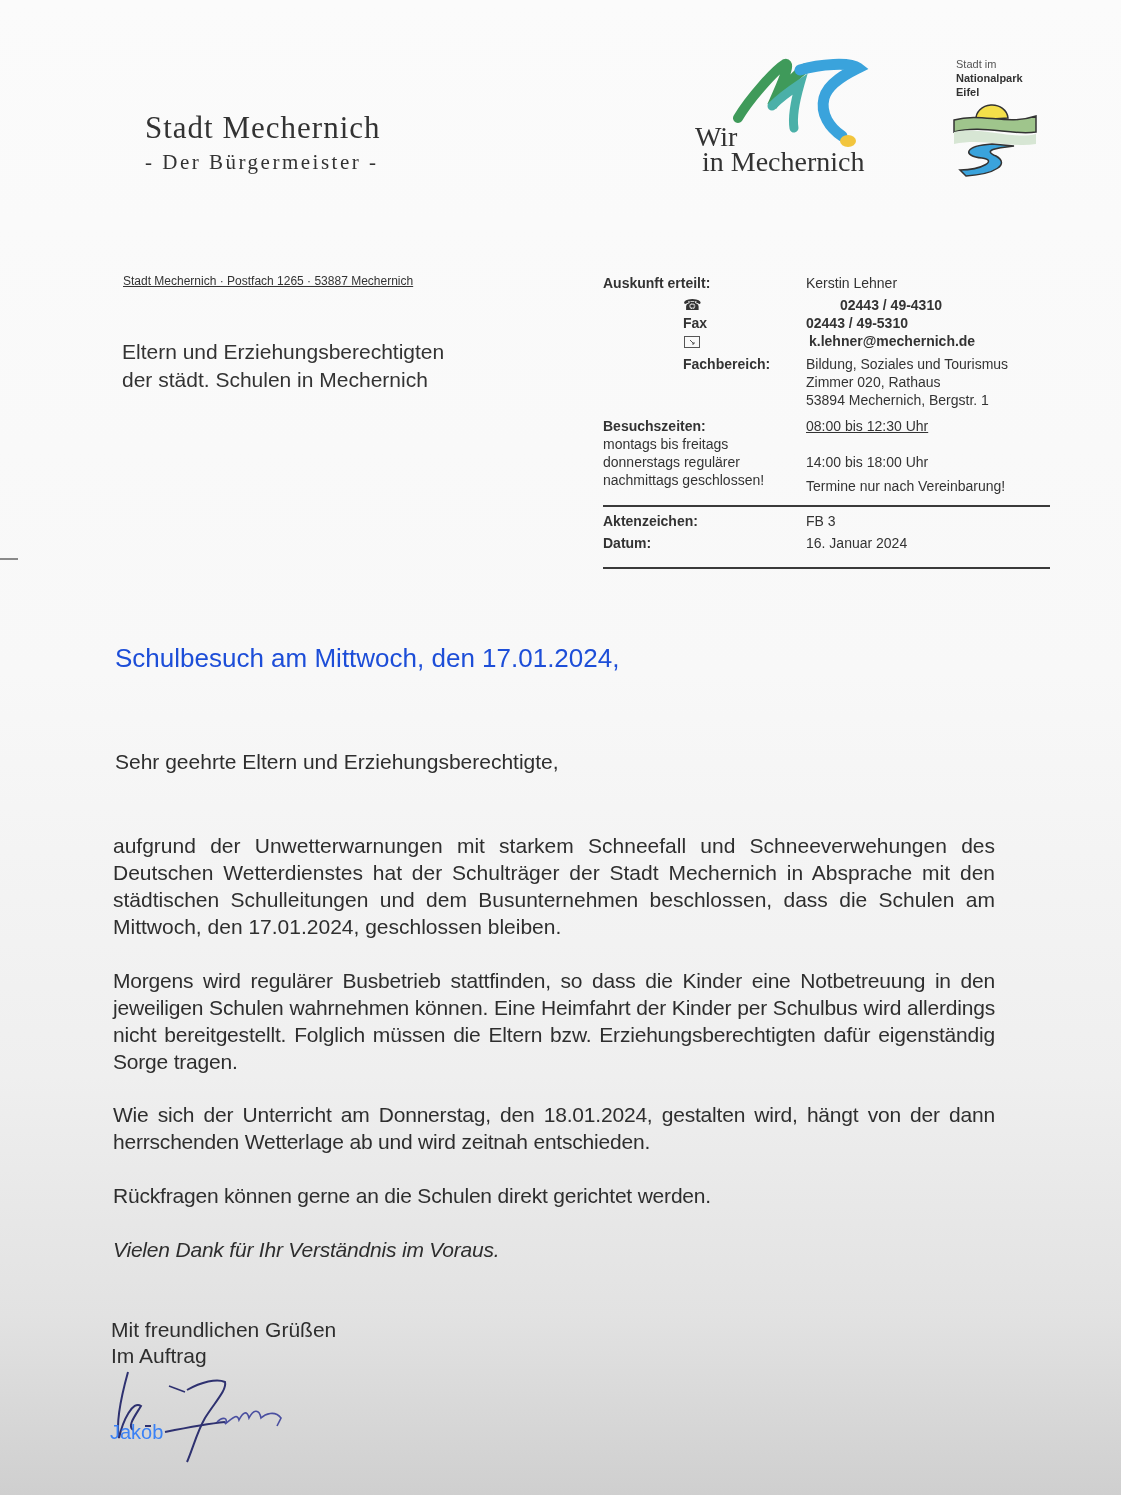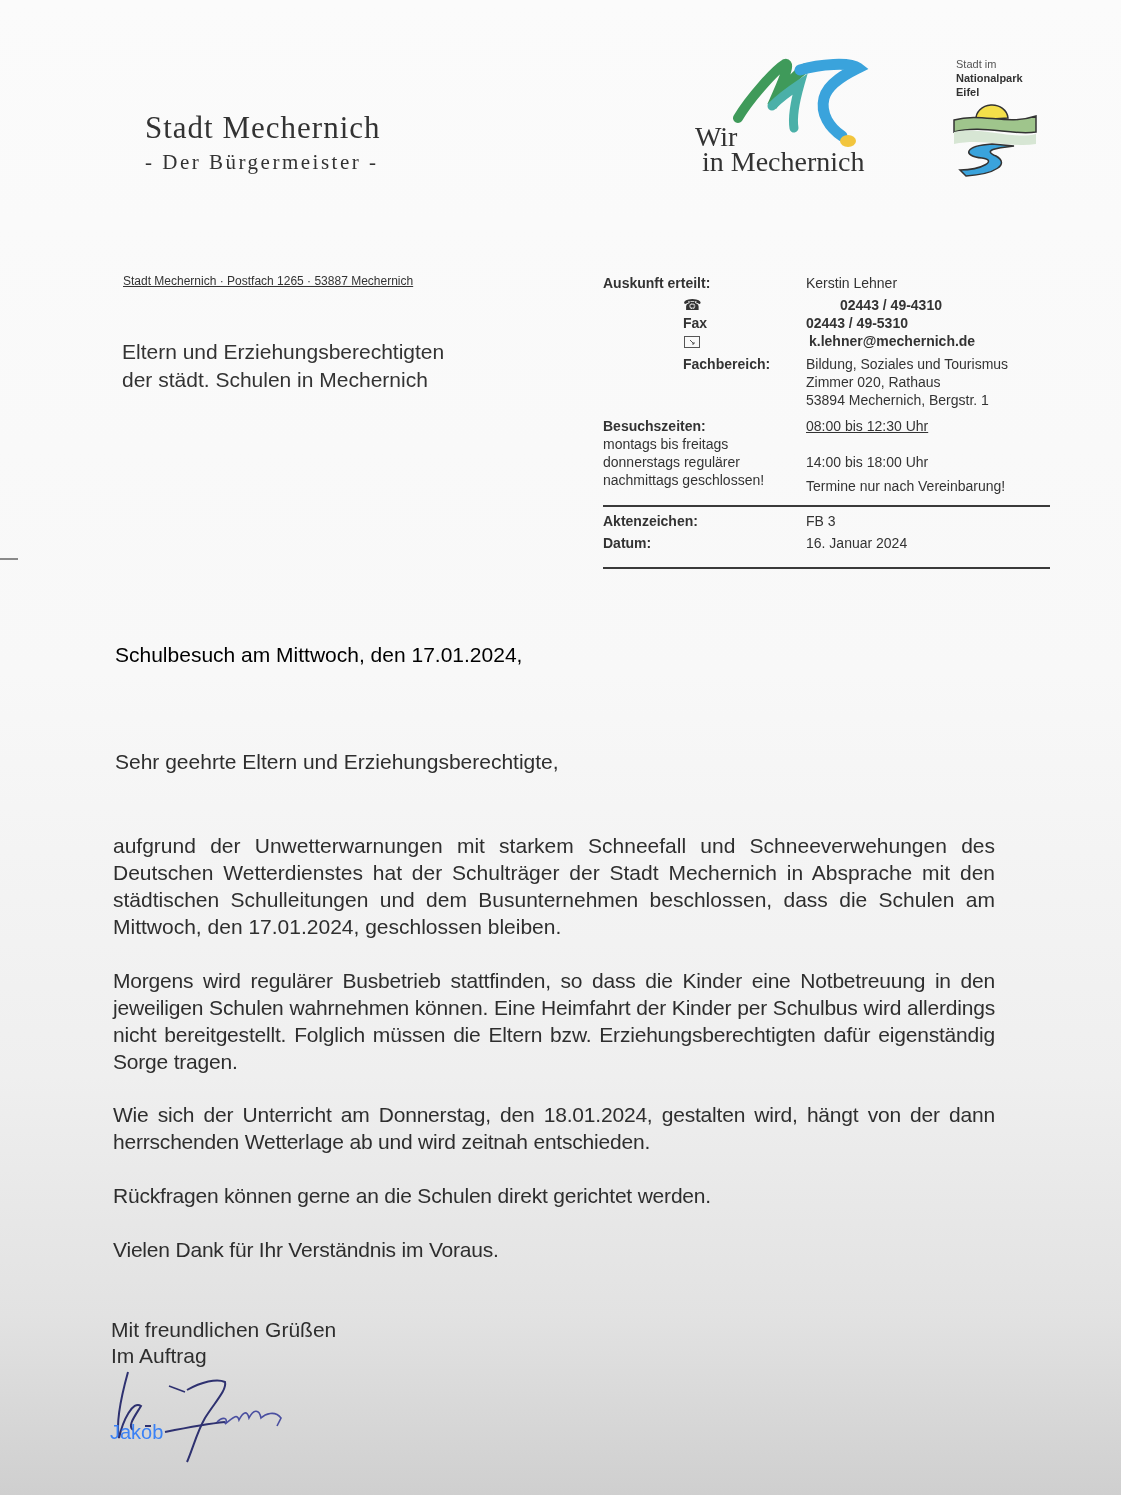--- a/index.html
+++ b/index.html
@@ -27,28 +27,28 @@
 
   .return-addr { left: 123px; top: 274px; font-size: 12px; text-decoration: underline; color: #333; }
   .recipient { left: 122px; top: 338px; font-size: 21px; line-height: 28px; color: #333; }
 
   .info { left: 603px; top: 274px; width: 450px; font-size: 14px; color: #333; }
   .info .row { position: absolute; white-space: nowrap; }
   .info .lbl { font-weight: bold; }
   .info .col2 { left: 203px; }
   .info .rule { position: absolute; left: 0; width: 447px; height: 2px; background: #3a3a3a; }
 
-  .subject { left: 115px; top: 643px; font-size: 21px; color: #000000; }
+  .subject { left: 115px; top: 643px; font-size: 26px; color: #1d4ed8; }
   .salutation { left: 115px; top: 750px; font-size: 21px; color: #2e2e2e; }
   .para { left: 113px; width: 882px; font-size: 21px; line-height: 27px; color: #2e2e2e; text-align: justify; text-align-last: left; }
   .p1 { top: 832px; }
   .p2 { top: 967px; letter-spacing: -0.2px; }
   .p3 { top: 1101px; letter-spacing: -0.2px; }
   .p4 { top: 1182px; letter-spacing: -0.2px; }
-  .p5 { top: 1236px; letter-spacing: -0.2px; }
+  .p5 { top: 1236px; letter-spacing: -0.2px; font-style: italic; }
 
   .closing { left: 111px; top: 1317px; font-size: 21px; line-height: 26px; color: #2e2e2e; }
   .signer { left: 110px; top: 1421px; font-size: 20px; color: #3b82f6; }
   .signature { left: 105px; top: 1360px; }
 </style>
 </head>
 <body>
 
 <div class="abs fold-mark"></div>
 

